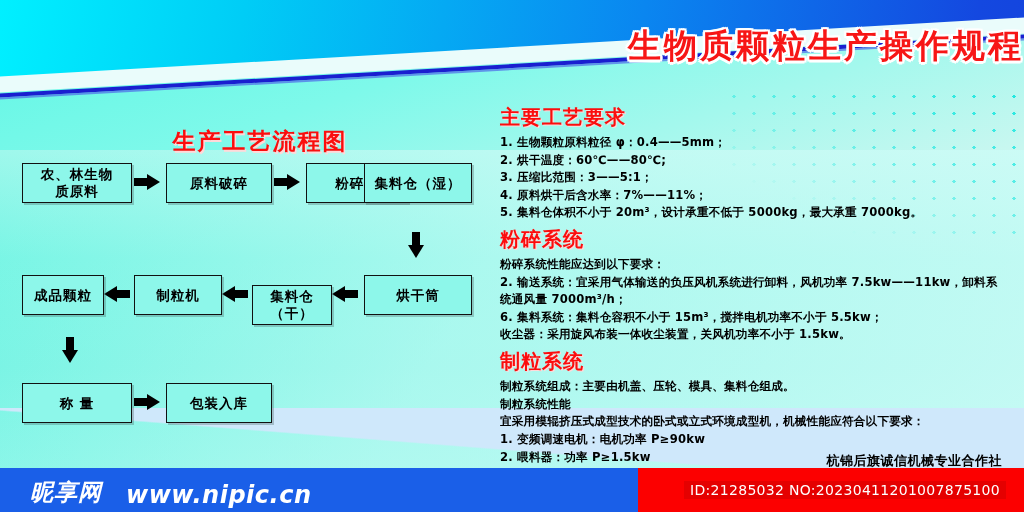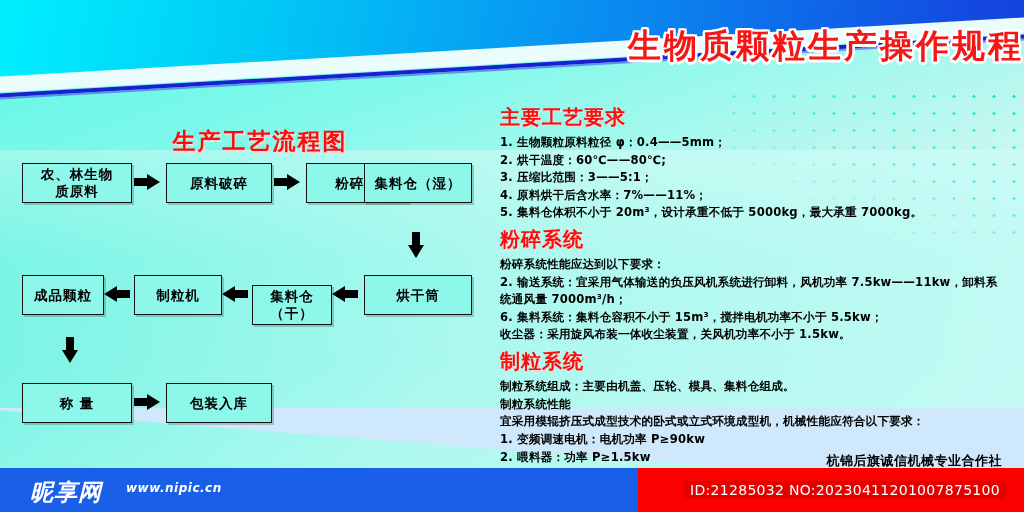--- a/index.html
+++ b/index.html
@@ -101,21 +101,21 @@
 
   
   .footer{position:absolute;left:0;bottom:0;width:1024px;height:44px;}
   .footer-blue{position:absolute;left:0;top:0;width:638px;height:44px;background:#1a5fe8;}
   .footer-red{position:absolute;left:638px;top:0;width:386px;height:44px;background:#fc0000;}
   .wm-logo{
     position:absolute;left:30px;top:9px;font-size:23px;font-weight:bold;color:#fff;
     font-style:italic;letter-spacing:1px;font-family:Liberation Mono, monospace;
   }
   .wm-url{
-    position:absolute;left:126px;top:13px;font-size:12px;font-weight:bold;color:#fff;
+    position:absolute;left:126px;top:13px;font-size:24px;font-weight:bold;color:#fff;
     font-style:italic;letter-spacing:.5px;text-align:center;
   }
   .wm-id{
     position:absolute;right:18px;top:13px;font-size:14px;color:#fff;letter-spacing:.3px;
     background:rgba(150,0,0,.22);padding:1px 6px;
   }
 </style>
 </head>
 <body>
 

